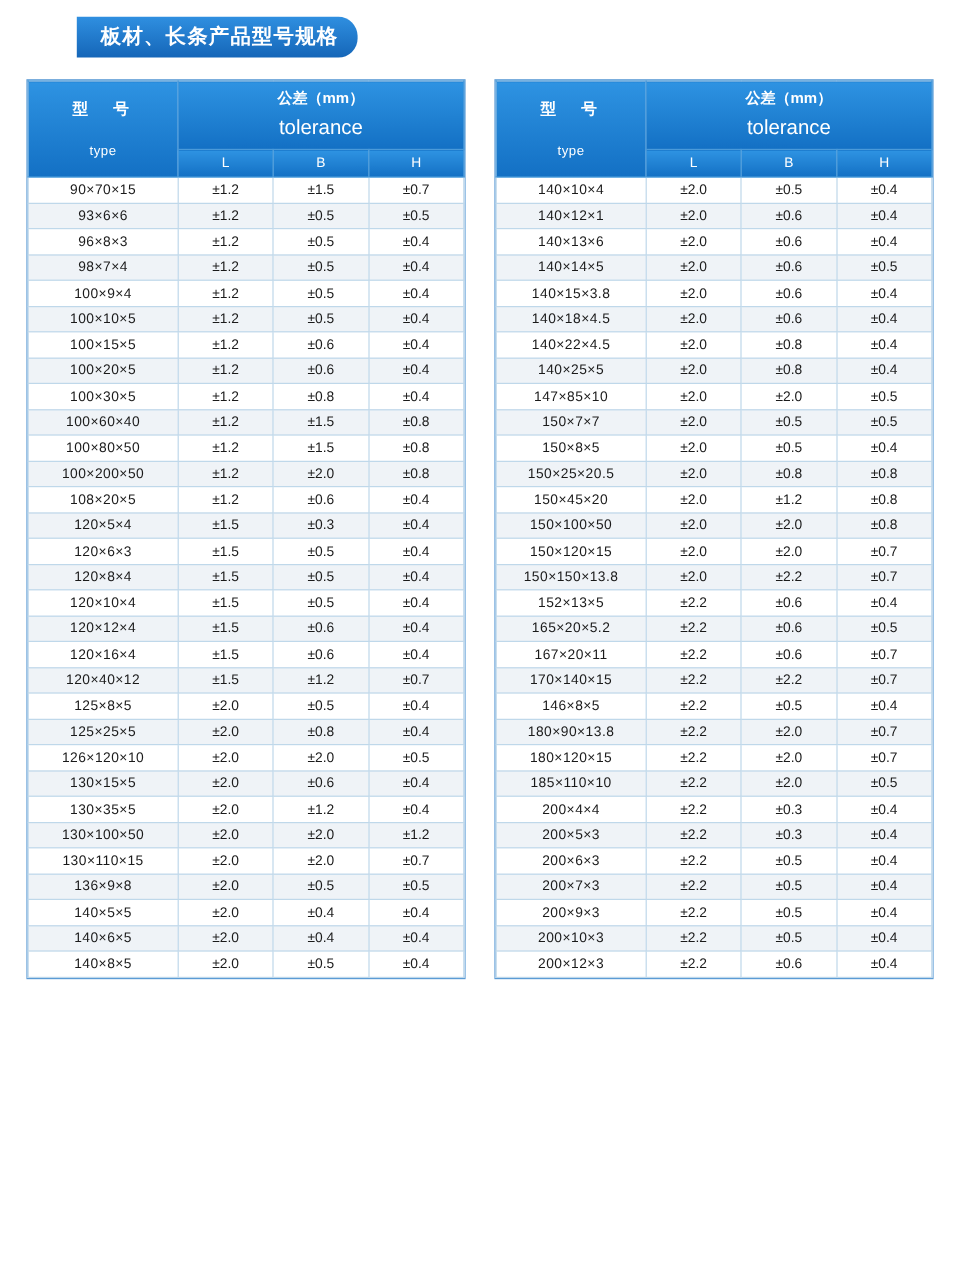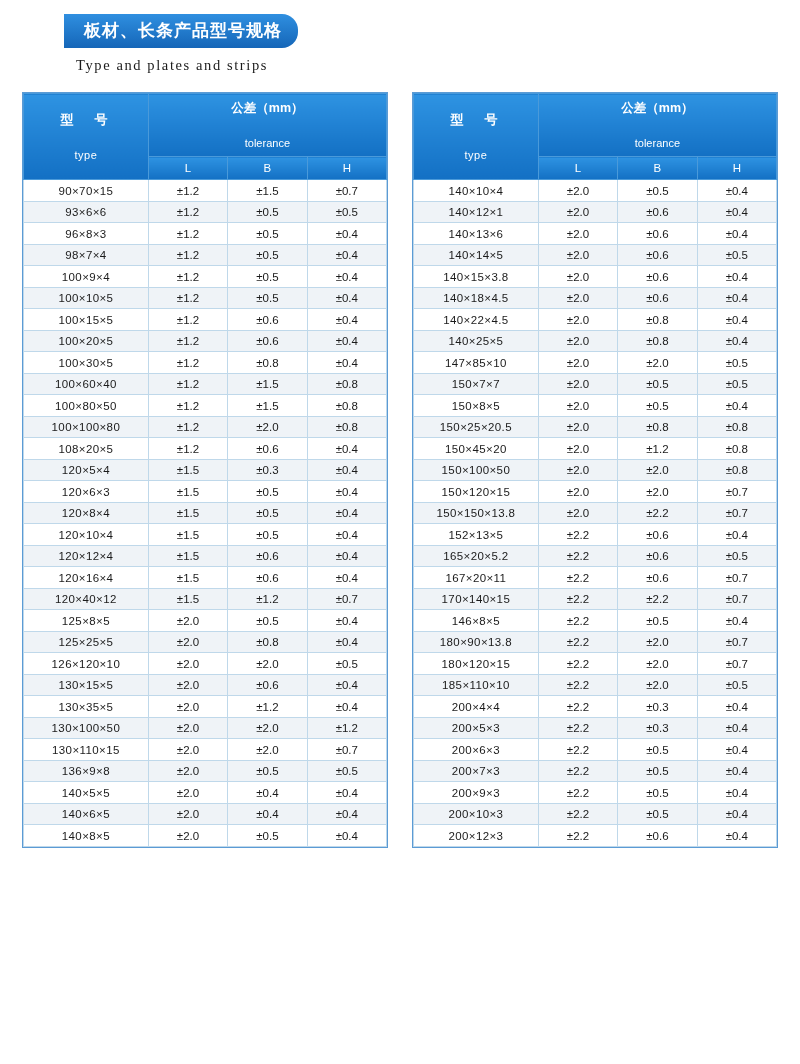--- a/index.html
+++ b/index.html
@@ -84,21 +84,21 @@
     padding: 6px 2px;
   }
   .th-type .cn { display:block; font-weight:bold; font-size:13px; letter-spacing:4px;}
   .th-type .en { display:block; font-size:11px; letter-spacing:0.5px; margin-top:17px;}
   .th-tol {
     font-size: 12.5px;
     line-height: 1.5;
     padding: 5px 2px;
   }
   .th-tol .cn { display:block; font-weight:bold;text-align:center;}
-  .th-tol .en { display:block; font-size:11px; margin-top:17px;}
+  .th-tol .en { display:block; font-size:17px; margin-top:2px;}
   .th-sub {
     font-size: 11.5px;
     padding: 5px 2px;
     font-weight: normal;
   }
   tbody td {
     height: 20.5px;
     padding: 0 2px;
   }
   tbody tr:nth-child(odd) td { background: #ffffff; }
@@ -122,21 +122,20 @@
     font-size: 13.5px;
   }
 </style>
 </head>
 <body>
 
 <div class="page">
 
   <div class="header">
     <div class="title-cn-wrap">板材、长条产品型号规格</div>
-    <div class="title-en">Type and plates and strips</div>
   </div>
 
   <div class="tables">
 
     <div class="tbl-wrap">
       <table>
         <thead>
           <tr>
             <th class="th-type" rowspan="2">
               <span class="cn">型　号</span>
@@ -214,21 +213,21 @@
               <td>±1.5</td>
               <td>±0.8</td>
             </tr>
             <tr>
               <td class="type-cell">100×80×50</td>
               <td>±1.2</td>
               <td>±1.5</td>
               <td>±0.8</td>
             </tr>
             <tr>
-              <td class="type-cell">100×100×80</td>
+              <td class="type-cell">100×200×50</td>
               <td>±1.2</td>
               <td>±2.0</td>
               <td>±0.8</td>
             </tr>
             <tr>
               <td class="type-cell">108×20×5</td>
               <td>±1.2</td>
               <td>±0.6</td>
               <td>±0.4</td>
             </tr>

